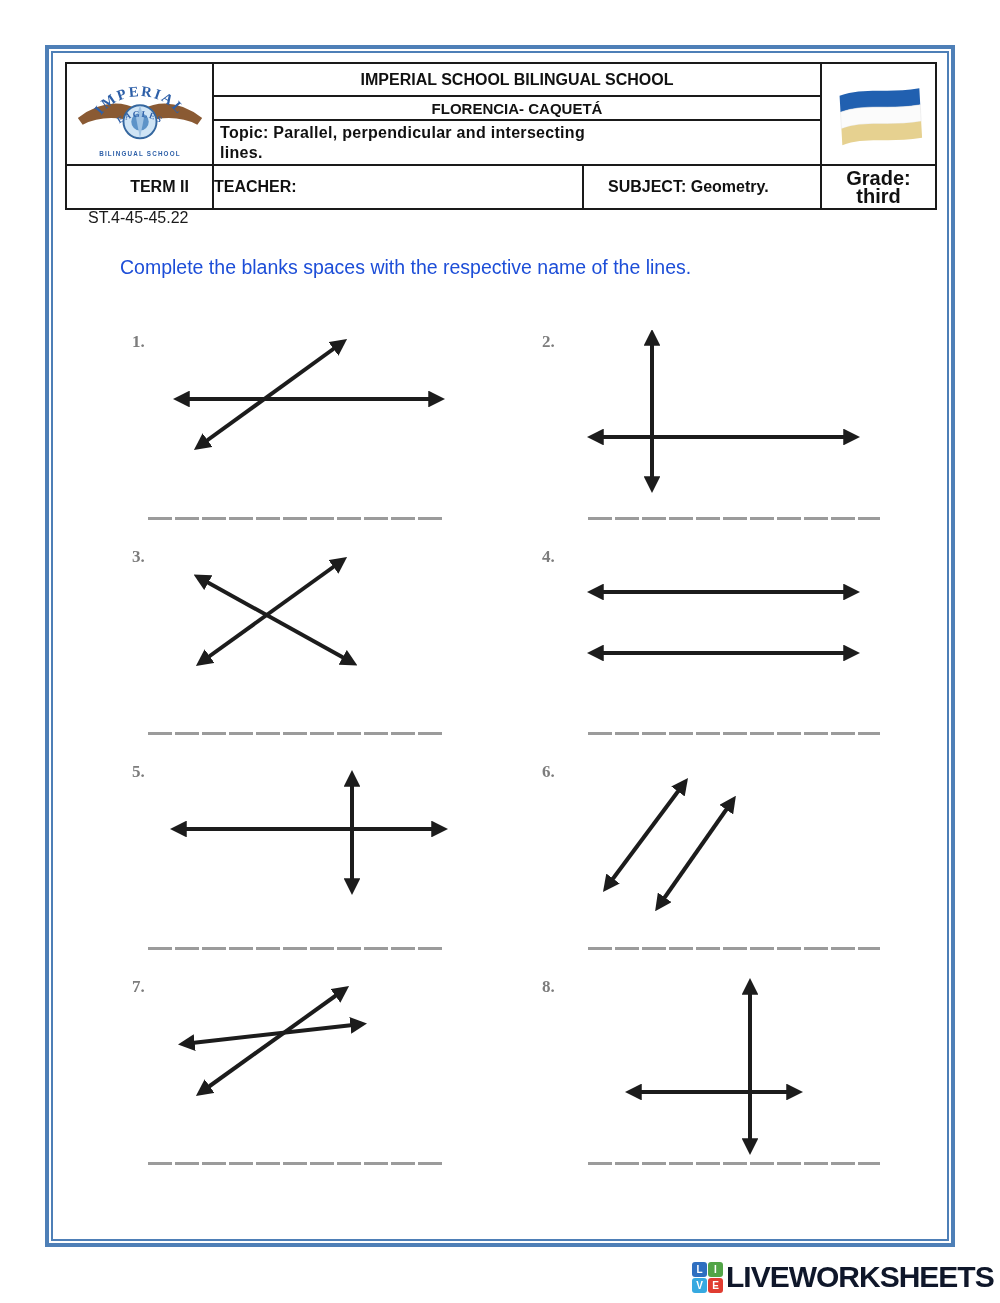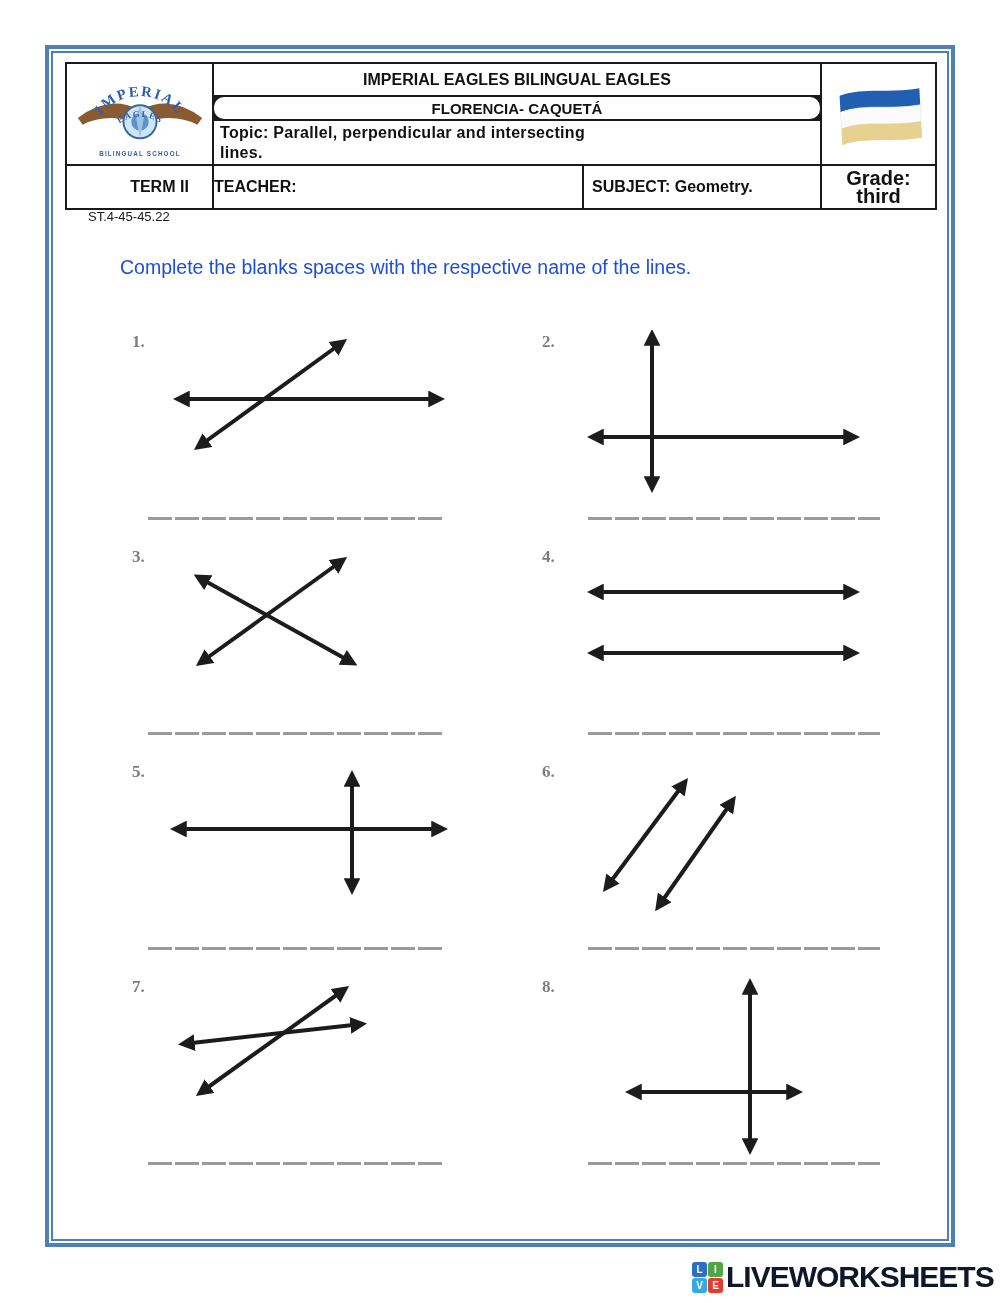--- a/index.html
+++ b/index.html
@@ -14,34 +14,34 @@
   
   .header-table { position:absolute; left:65px; top:62px;
                   display:grid; grid-template-columns:145px 368px 236px 113px;
                   grid-template-rows:31px 22px 43px 42px;
                   gap:2px; background:#1a1a1a; border:2px solid #1a1a1a; }
   .cell { background:#ffffff; color:#111; overflow:hidden; }
   .logo-cell    { grid-column:1; grid-row:1/4; display:flex; align-items:center; justify-content:center; }
   .name-cell    { grid-column:2/4; grid-row:1; display:flex; align-items:center; justify-content:center;
                   font-weight:bold; font-size:16px; }
   .city-cell    { grid-column:2/4; grid-row:2; display:flex; align-items:center; justify-content:center;
-                  font-weight:bold; font-size:15px;border-radius:10px; }
+                  font-weight:bold; font-size:15px; }
   .topic-cell   { grid-column:2/4; grid-row:3; font-weight:bold; font-size:16px;
                   line-height:20px; padding:2px 6px; white-space:pre-line; letter-spacing:.3px; }
   .flag-cell    { grid-column:4; grid-row:1/4; display:flex; align-items:center; justify-content:center; }
   .term-cell    { grid-column:1; grid-row:4; display:flex; align-items:center; justify-content:center;
                   font-weight:bold; font-size:16px;padding-left:40px; }
   .teacher-cell { grid-column:2; grid-row:4; display:flex; align-items:center;
                   font-weight:bold; font-size:16px; padding-left:0; }
   .subject-cell { grid-column:3; grid-row:4; display:flex; align-items:center;
-                  font-weight:bold; font-size:16px; padding-left:8px; }
+                  font-weight:bold; font-size:16px; padding-left:24px; }
   .grade-cell   { grid-column:4; grid-row:4; display:flex; align-items:center; justify-content:center;
                   font-weight:bold; font-size:20px; text-align:center; white-space:pre-line; line-height:18px; }
 
-  .st-code { position:absolute; left:88px; top:209px; font-size:13px; color:#1a1a1a; }
+  .st-code { position:absolute; left:88px; top:209px; font-size:16px; color:#1a1a1a; }
 
   .instruction { position:absolute; left:120px; top:256px; width:790px;
                  font-size:19.5px; color:#1d4ed8; }
 
   
   .exercises { position:absolute; left:120px; top:330px;
                display:grid; grid-template-columns:380px 380px; column-gap:30px; }
   .ex-cell { position:relative; height:215px; }
   .ex-num  { position:absolute; left:12px; top:2px; color:#7d7d7d;
              font-family:"Liberation Serif", serif; font-weight:bold; font-size:17px; }
@@ -85,21 +85,21 @@
       <text font-family="Liberation Serif, serif" font-weight="bold" font-size="15" fill="#2d5fa8" letter-spacing="2">
         <textPath href="#arcTop" startOffset="50%" text-anchor="middle">IMPERIAL</textPath>
       </text>
       <text font-family="Liberation Serif, serif" font-weight="bold" font-size="9" fill="#2d5fa8" letter-spacing="1.5">
         <textPath href="#arcMid" startOffset="50%" text-anchor="middle">EAGLES</textPath>
       </text>
       <text x="70" y="91" text-anchor="middle" font-size="6.5" font-weight="bold" fill="#2d5fa8" letter-spacing="1.2">BILINGUAL SCHOOL</text>
     </svg>
   </div>
 
-  <div class="cell name-cell">IMPERIAL EAGLES BILINGUAL EAGLES</div>
+  <div class="cell name-cell">IMPERIAL SCHOOL BILINGUAL SCHOOL</div>
   <div class="cell city-cell">FLORENCIA- CAQUETÁ</div>
   <div class="cell topic-cell">Topic: Parallel, perpendicular and intersecting
 lines.</div>
 
   <div class="cell flag-cell">
     <svg class="flag-svg" viewBox="0 0 100 72">
       <path d="M7,16 C35,6 60,14 94,8 L95,26 C60,32 35,24 8,34 Z" fill="#2160b0"></path>
       <path d="M8,34 C35,24 60,32 95,26 L96,44 C60,50 35,42 9,52 Z" stroke="#e3e3e3" stroke-width="0.6" fill="#fbfbfb"></path>
       <path d="M9,52 C35,42 60,50 96,44 L97,62 C60,68 35,60 10,70 Z" fill="#e6d190"></path>
     </svg>

